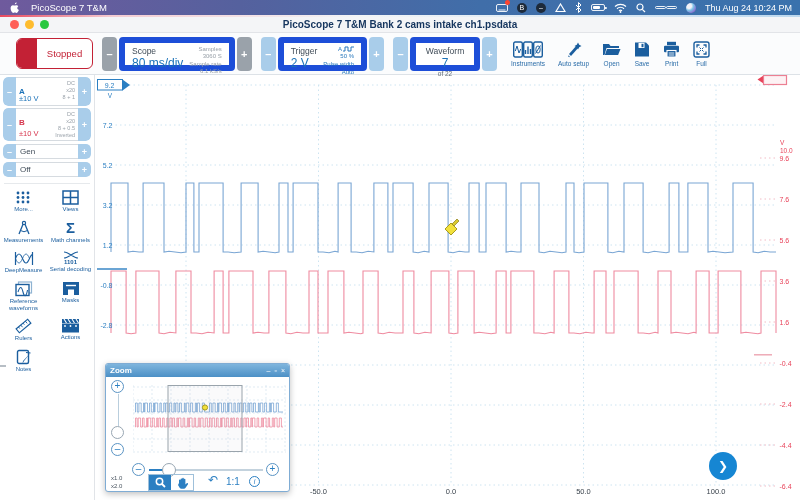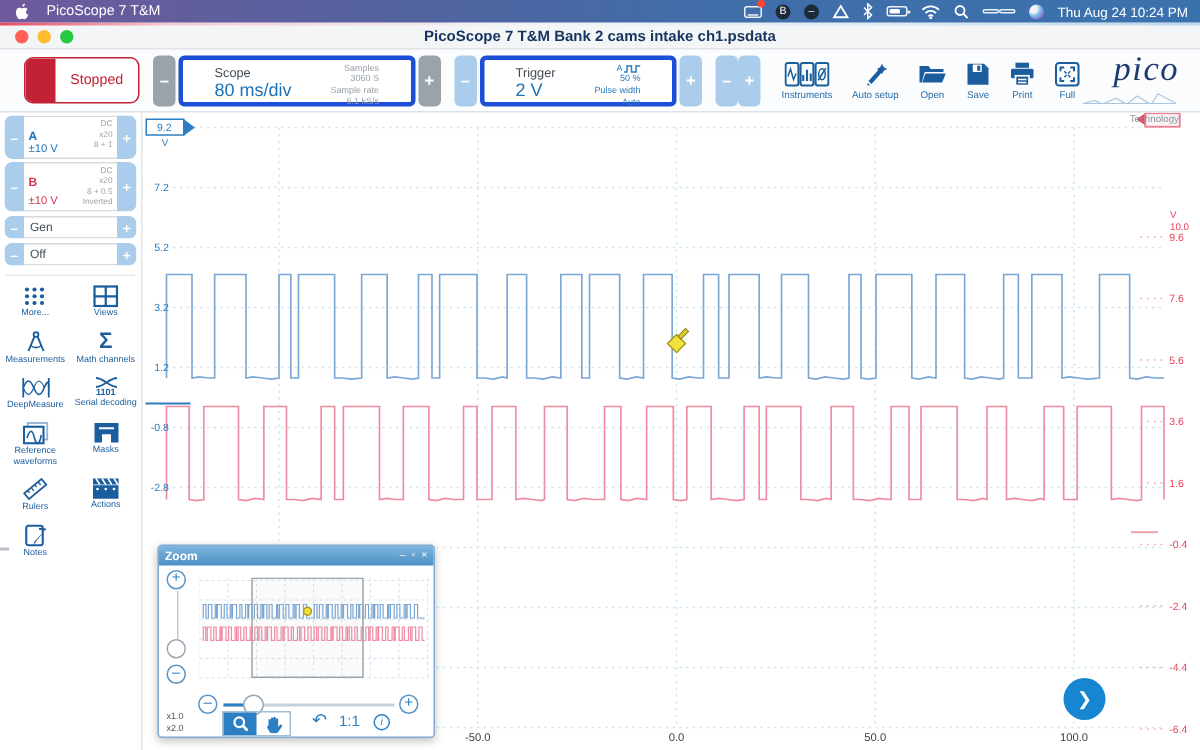--- a/index.html
+++ b/index.html
@@ -38,21 +38,21 @@
   .toolbar { position:absolute; top:33px; left:0; right:0; height:42px; background:#fbfcfd;
     border-bottom:1px solid #dde2e7; display:flex; align-items:center; z-index:50; }
   .stop-btn { margin-left:16px; width:77px; height:31px; border:1.5px solid #c4randomness2a; border:1.5px solid #c32135;
     border-radius:6px; background:#fff; display:flex; overflow:hidden; }
   .stop-block { width:20px; background:#c32135; }
   .stop-label { flex:1; display:flex; align-items:center; justify-content:center; font-size:9.5px; color:#c32135; }
   .panel { display:flex; align-items:stretch; height:34px; margin-left:9px; }
   .pbtn { width:15px; border-radius:4px; display:flex; align-items:center; justify-content:center;
     color:#fff; font-size:11px; font-weight:bold; }
   .pbtn.blue { background:#a9cdea; } .pbtn.gray { background:#9aa2aa; }
-  .pbody { background:#fff; border:3px solid #1d4ed8; border-radius:4px; margin:0 2px; display:flex; padding:3px 21px 2px;gap:20px; }
+  .pbody { background:#fff; border:6px solid #1d4ed8; border-radius:4px; margin:0 2px; display:flex; padding:3px 7px 2px; }
   .pcol { display:flex; flex-direction:column; justify-content:space-between; }
   .p-title { font-size:8.5px; color:#3f4b57; }
   .p-value { font-size:12px; color:#1b72b8; }
   .p-sub { font-size:6px; color:#98a0a8; text-align:right; line-height:1.25; margin-left:6px; }
   .p-subblue { font-size:6px; color:#2a79bd; text-align:right; line-height:1.3; margin-left:6px; }
   .p-center { align-items:center; justify-content:space-between; text-align:center; width:44px; }
   .p-of { font-size:6.5px; color:#5f6b76; }
   .tr-icon-line { display:flex; align-items:center; justify-content:flex-end; gap:1px; }
   .tool-actions { display:flex; margin-left:14px; gap:13px; }
   .ta { display:flex; flex-direction:column; align-items:center; gap:2px; }
@@ -220,20 +220,27 @@
         <div>50 %</div>
         <div>Pulse width</div>
         <div>Auto</div>
       </div>
     </div>
     <div class="pbtn blue">+</div>
   </div>
 
   <div class="panel">
     <div class="pbtn blue">–</div>
+    <div class="pbody">
+      <div class="pcol p-center">
+        <span class="p-title">Waveform</span>
+        <span class="p-value">7</span>
+        <span class="p-of">of 22</span>
+      </div>
+    </div>
     <div class="pbtn blue">+</div>
   </div>
 
   <div class="tool-actions">
     <div class="ta">
       <svg width="30" height="17" viewBox="0 0 30 17">
         <rect x="0.7" y="1" width="8.6" height="15" rx="1.5" fill="none" stroke="#1b5e9e" stroke-width="1.4"></rect>
         <path d="M2.3 10 4 5l2 7 1.7-4" fill="none" stroke="#1b5e9e" stroke-width="1"></path>
         <rect x="10.7" y="1" width="8.6" height="15" rx="1.5" fill="none" stroke="#1b5e9e" stroke-width="1.4"></rect>
         <path d="M12.5 13V9M15 13V5.5M17.5 13V8" stroke="#1b5e9e" stroke-width="1.4"></path>
@@ -278,28 +285,20 @@
     <div class="ta">
       <svg width="17" height="17" viewBox="0 0 17 17">
         <rect x="1" y="1" width="15" height="15" rx="2" fill="none" stroke="#1b5e9e" stroke-width="1.4"></rect>
         <path d="M4 6.5v-2.5h2.5M10.5 4h2.5v2.5M13 10.5v2.5h-2.5M6.5 13H4v-2.5" fill="none" stroke="#1b5e9e" stroke-width="1.3"></path>
         <path d="M6.5 6.5 8 8M10.5 6.5 9 8M10.5 10.5 9 9M6.5 10.5 8 9" stroke="#1b5e9e" stroke-width="1"></path>
       </svg>
       <span class="ta-label">Full</span>
     </div>
   </div>
 
-  <div class="pico-logo">
-    <div class="pico-word">pico</div>
-    <svg width="66" height="9" viewBox="0 0 66 9">
-      <path d="M2 8 14 8 10 6zM16 8 30 8 24 4.5zM32 8 46 8 38 3zM48 8 64 8 52 1.5z" fill="none" stroke="#a9c6de" stroke-width="0.8"></path>
-      <path d="M2 8h62" stroke="#a9c6de" stroke-width="0.8"></path>
-    </svg>
-    <div class="pico-sub">Technology</div>
-  </div>
 </div>
 
 <div class="sidebar">
   <div class="chan" style="height:29px;">
     <div class="cbtn l">–</div>
     <div class="chan-mid">
       <span class="ch-name blue-t">A</span>
       <span class="ch-range blue-t">±10 V</span>
       <span class="ch-info">
         <div>DC</div>

